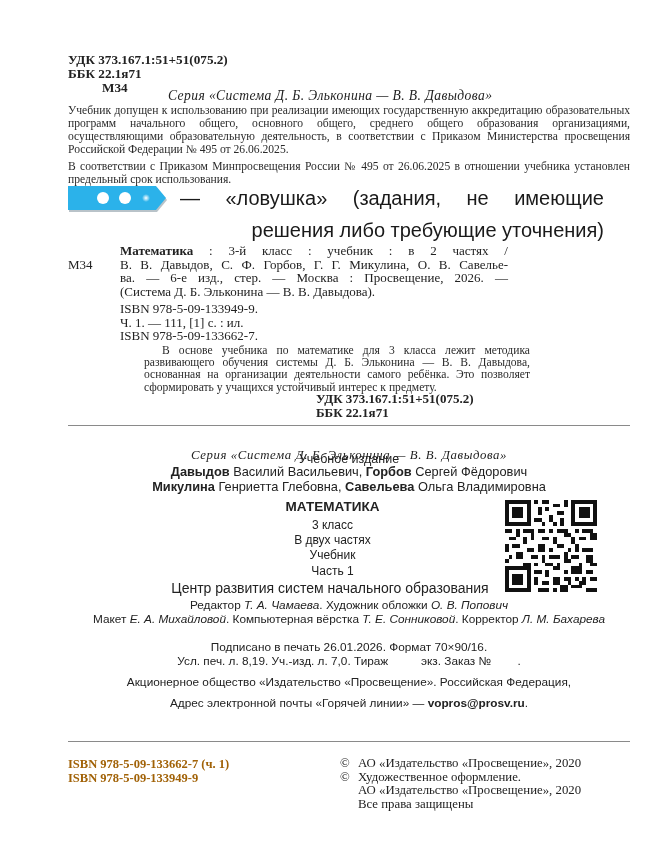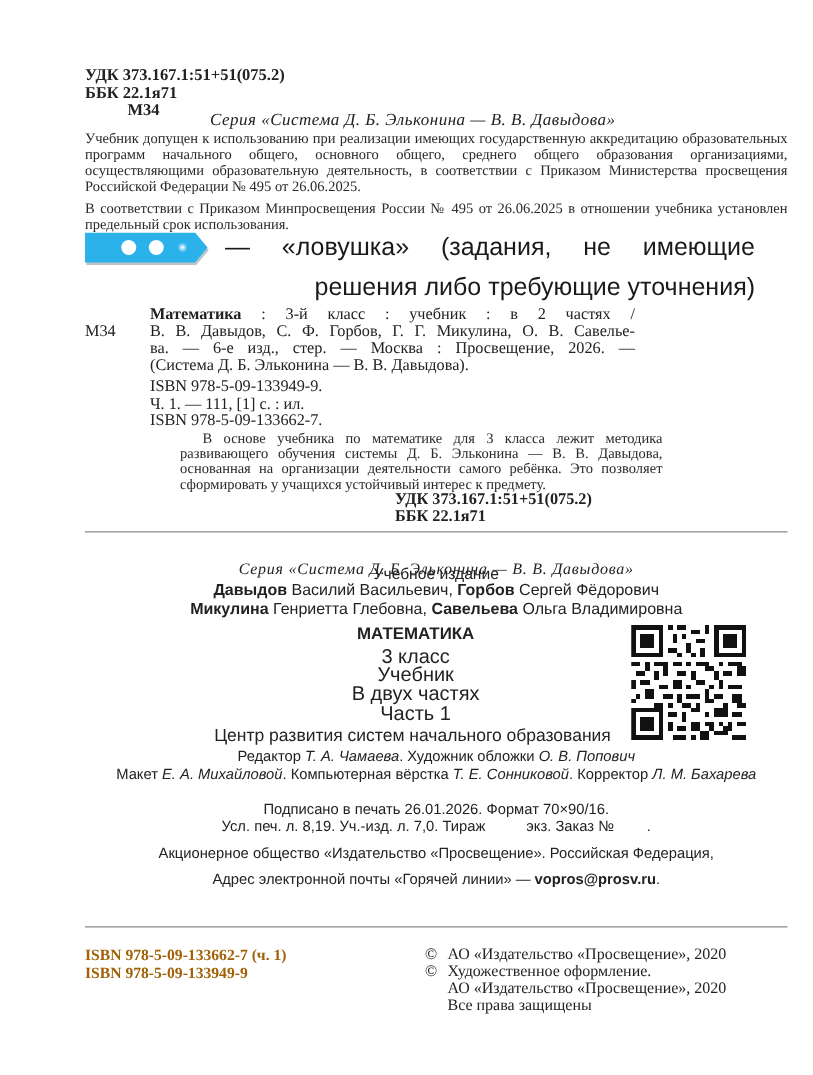--- a/index.html
+++ b/index.html
@@ -42,21 +42,21 @@
   .hr { position: absolute; left: 68px; width: 562px; height: 1px; background: #8a8a8a; }
 
   
   .center { position: absolute; text-align: center; font-family: "Liberation Sans", sans-serif; color: #222; }
   .edition-type { left: 68px; width: 562px; top: 452px; font-size: 12.5px; }
   .series-mid { left: 68px; width: 562px; top: 448px; font-family: "Liberation Serif", serif; font-style: italic; font-size: 12.8px; letter-spacing: 0.6px; }
   .authors { left: 68px; width: 562px; top: 464px; font-size: 12.8px; line-height: 15px; }
   .authors b { font-weight: bold; }
 
   .main-title { left: 200px; width: 265px; top: 499px; font-size: 13.5px; font-weight: bold; }
-  .sub-lines { left: 200px; width: 265px; top: 518px; font-size: 16px; line-height: 15.2px; }
+  .sub-lines { left: 200px; width: 265px; top: 518px; font-size: 12px; line-height: 15.2px; }
   .center-dev { left: 130px; width: 400px; top: 580px; font-size: 14px; }
 
   .credits { left: 68px; width: 562px; top: 598px; font-size: 11.8px; line-height: 14px; }
   .credits i { font-style: italic; }
 
   .print { left: 68px; width: 562px; top: 640px; font-size: 11.8px; line-height: 14px; }
   .publisher { left: 68px; width: 562px; top: 675px; font-size: 11.8px; line-height: 14px; }
   .hotline { left: 68px; width: 562px; top: 696px; font-size: 11.8px; }
   .hotline b { font-weight: bold; }
 
@@ -134,22 +134,22 @@
 <div class="center edition-type">Учебное издание</div>
 <div class="center series-mid">Серия «Система Д. Б. Эльконина — В. В. Давыдова»</div>
 <div class="center authors">
   <b>Давыдов</b><span> Василий Васильевич, </span><b>Горбов</b><span> Сергей Фёдорович</span><br>
   <b>Микулина</b><span> Генриетта Глебовна, </span><b>Савельева</b><span> Ольга Владимировна</span>
 </div>
 
 <div class="center main-title">МАТЕМАТИКА</div>
 <div class="center sub-lines">
   <div>3 класс</div>
+  <div>В двух частях</div>
   <div>Учебник</div>
-  <div>В двух частях</div>
   <div>Часть 1</div>
 </div>
 <div class="center center-dev">Центр развития систем начального образования</div>
 
 <div class="abs qr">
   <svg width="92" height="96" viewBox="0 0 25 25" shape-rendering="crispEdges">
     <rect width="25" height="25" fill="#fff"></rect>
     <g fill="#111">
       <path d="M0 0h7v7h-7zM1 1v5h5v-5zM2 2h3v3h-3z"></path>
       <path d="M18 0h7v7h-7zM19 1v5h5v-5zM20 2h3v3h-3z"></path>

